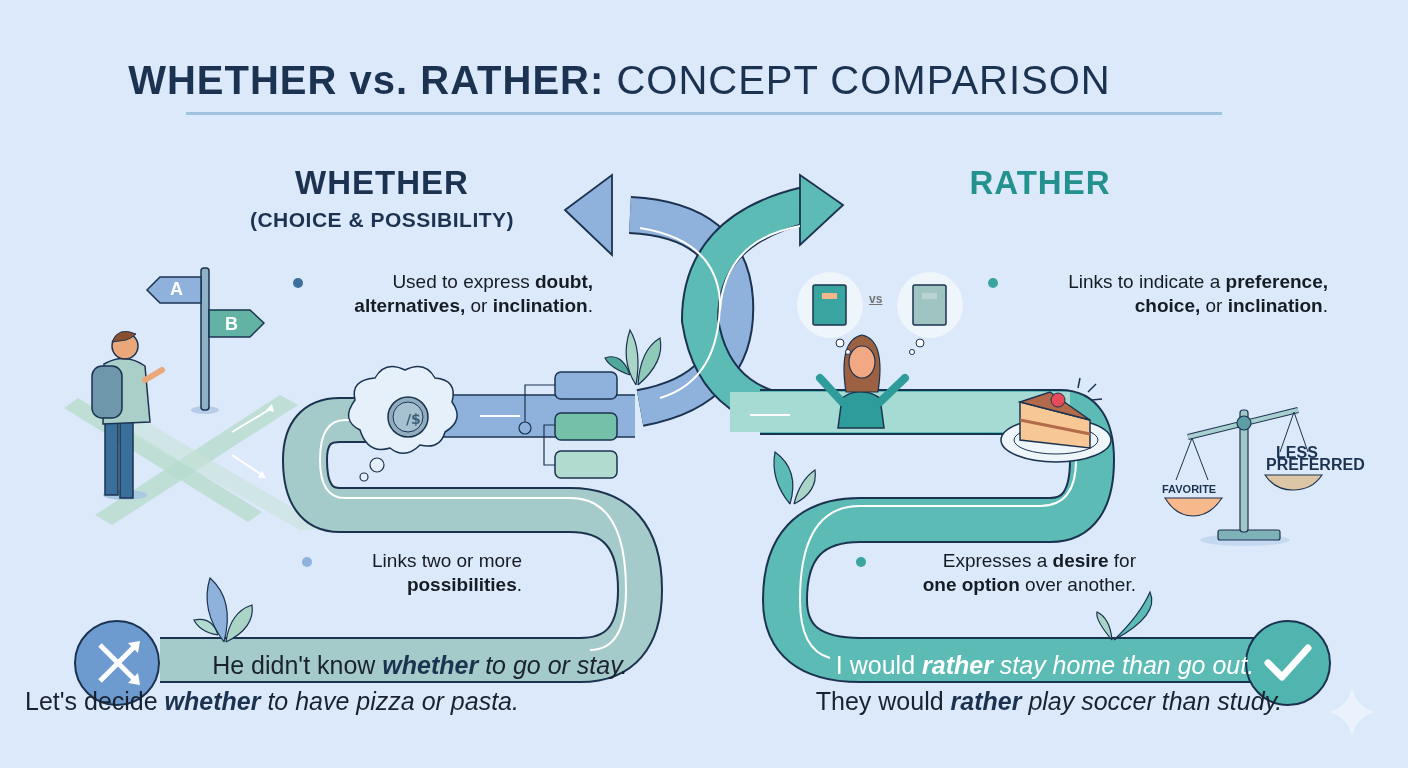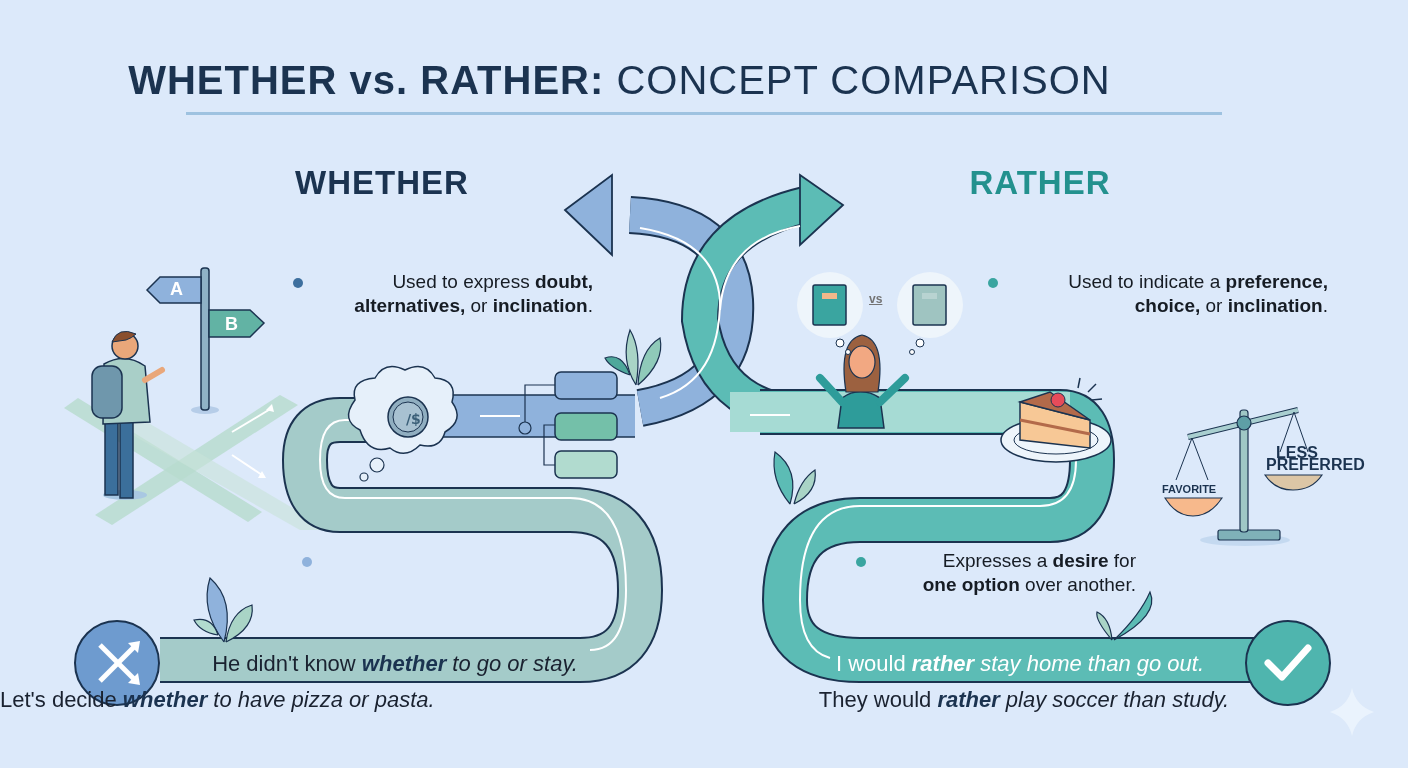--- a/index.html
+++ b/index.html
@@ -11,21 +11,21 @@
   #rule{left:186px;top:112px;width:1036px;height:3px;background:#9ec2e0;}
   .head{text-align:center;font-weight:bold;}
   .head .h1{font-size:33px;letter-spacing:1px;}
   .head .h2{font-size:21px;letter-spacing:.5px;margin-top:6px;}
   #whether-head{left:200px;width:364px;top:164px;color:#1b3350;}
   #rather-head{left:860px;width:360px;top:164px;color:#23918e;}
   .bullet{font-size:19px;line-height:24px;color:#161c24;text-align:right;}
   .bullet .dot{position:absolute;left:0;top:8px;width:10px;height:10px;border-radius:50%;}
   .bullet .txt{margin-left:24px;}
   .bullet b{font-weight:bold;}
-  .ex{font-size:22px;white-space:nowrap;}
+  .ex{font-size:25px;white-space:nowrap;margin-left:25px;}
   .ex i{font-style:italic;}
   .ex b{font-style:italic;font-weight:bold;}
   svg{position:absolute;left:0;top:0;}
 </style>
 </head>
 <body>
 
 <svg width="1408" height="768" viewBox="0 0 1408 768">
 
   <g>
@@ -186,20 +186,21 @@
 </svg>
 
 <div id="title" class="abs">
   <span class="b">WHETHER vs. RATHER:</span>
   <span class="l">CONCEPT COMPARISON</span>
 </div>
 <div id="rule" class="abs"></div>
 
 <div id="whether-head" class="abs head">
   <div class="h1">WHETHER</div>
+  <div class="h2">(CHOICE &amp; POSSIBILITY)</div>
 </div>
 
 <div id="rather-head" class="abs head">
   <div class="h1">RATHER</div>
 </div>
 
 <div class="abs" style="left:170px;top:279px;font-weight:bold;color:#fff;font-size:18px;">A</div>
 <div class="abs" style="left:225px;top:314px;font-weight:bold;color:#fff;font-size:18px;">B</div>
 
 <div class="abs" style="left:869px;top:292px;font-weight:bold;color:#737373;font-size:12px;text-decoration:underline;">vs</div>
@@ -209,25 +210,26 @@
   <div>LESS</div>
   <div>PREFERRED</div>
 </div>
 
 <div class="abs bullet" style="left:293px;top:270px;width:300px;">
   <span class="dot" style="background:#3d6f9e;"></span>
   <div class="txt"><span>Used to express </span><b>doubt,</b><span> </span><br><b>alternatives,</b><span> or </span><b>inclination</b><span>.</span></div>
 </div>
 <div class="abs bullet" style="left:302px;top:549px;width:220px;">
   <span class="dot" style="background:#8fb2dc;"></span>
+  <div class="txt"><span>Links two or more </span><br><b>possibilities</b><span>.</span></div>
 </div>
 
 <div class="abs bullet" style="left:988px;top:270px;width:340px;">
   <span class="dot" style="background:#3aa5a0;"></span>
-  <div class="txt"><span>Used to indicate a </span><b>preference,</b><span> </span><br><b>choice,</b><span> or </span><b>inclination</b><span>.</span></div>
+  <div class="txt"><span>Links to indicate a </span><b>preference,</b><span> </span><br><b>choice,</b><span> or </span><b>inclination</b><span>.</span></div>
 </div>
 <div class="abs bullet" style="left:856px;top:549px;width:280px;">
   <span class="dot" style="background:#3aa5a0;"></span>
   <div class="txt"><span>Expresses a </span><b>desire</b><span> for </span><br><b>one option</b><span> over another.</span></div>
 </div>
 
 <div class="abs ex" style="left:0;width:790px;text-align:center;top:651px;color:#1a2230;">
   <span>He didn't know </span><b style="color:#1b3350">whether</b><i> to go or stay.</i>
 </div>
 <div class="abs ex" style="left:0;width:796px;text-align:left;top:687px;color:#1a2230;">

